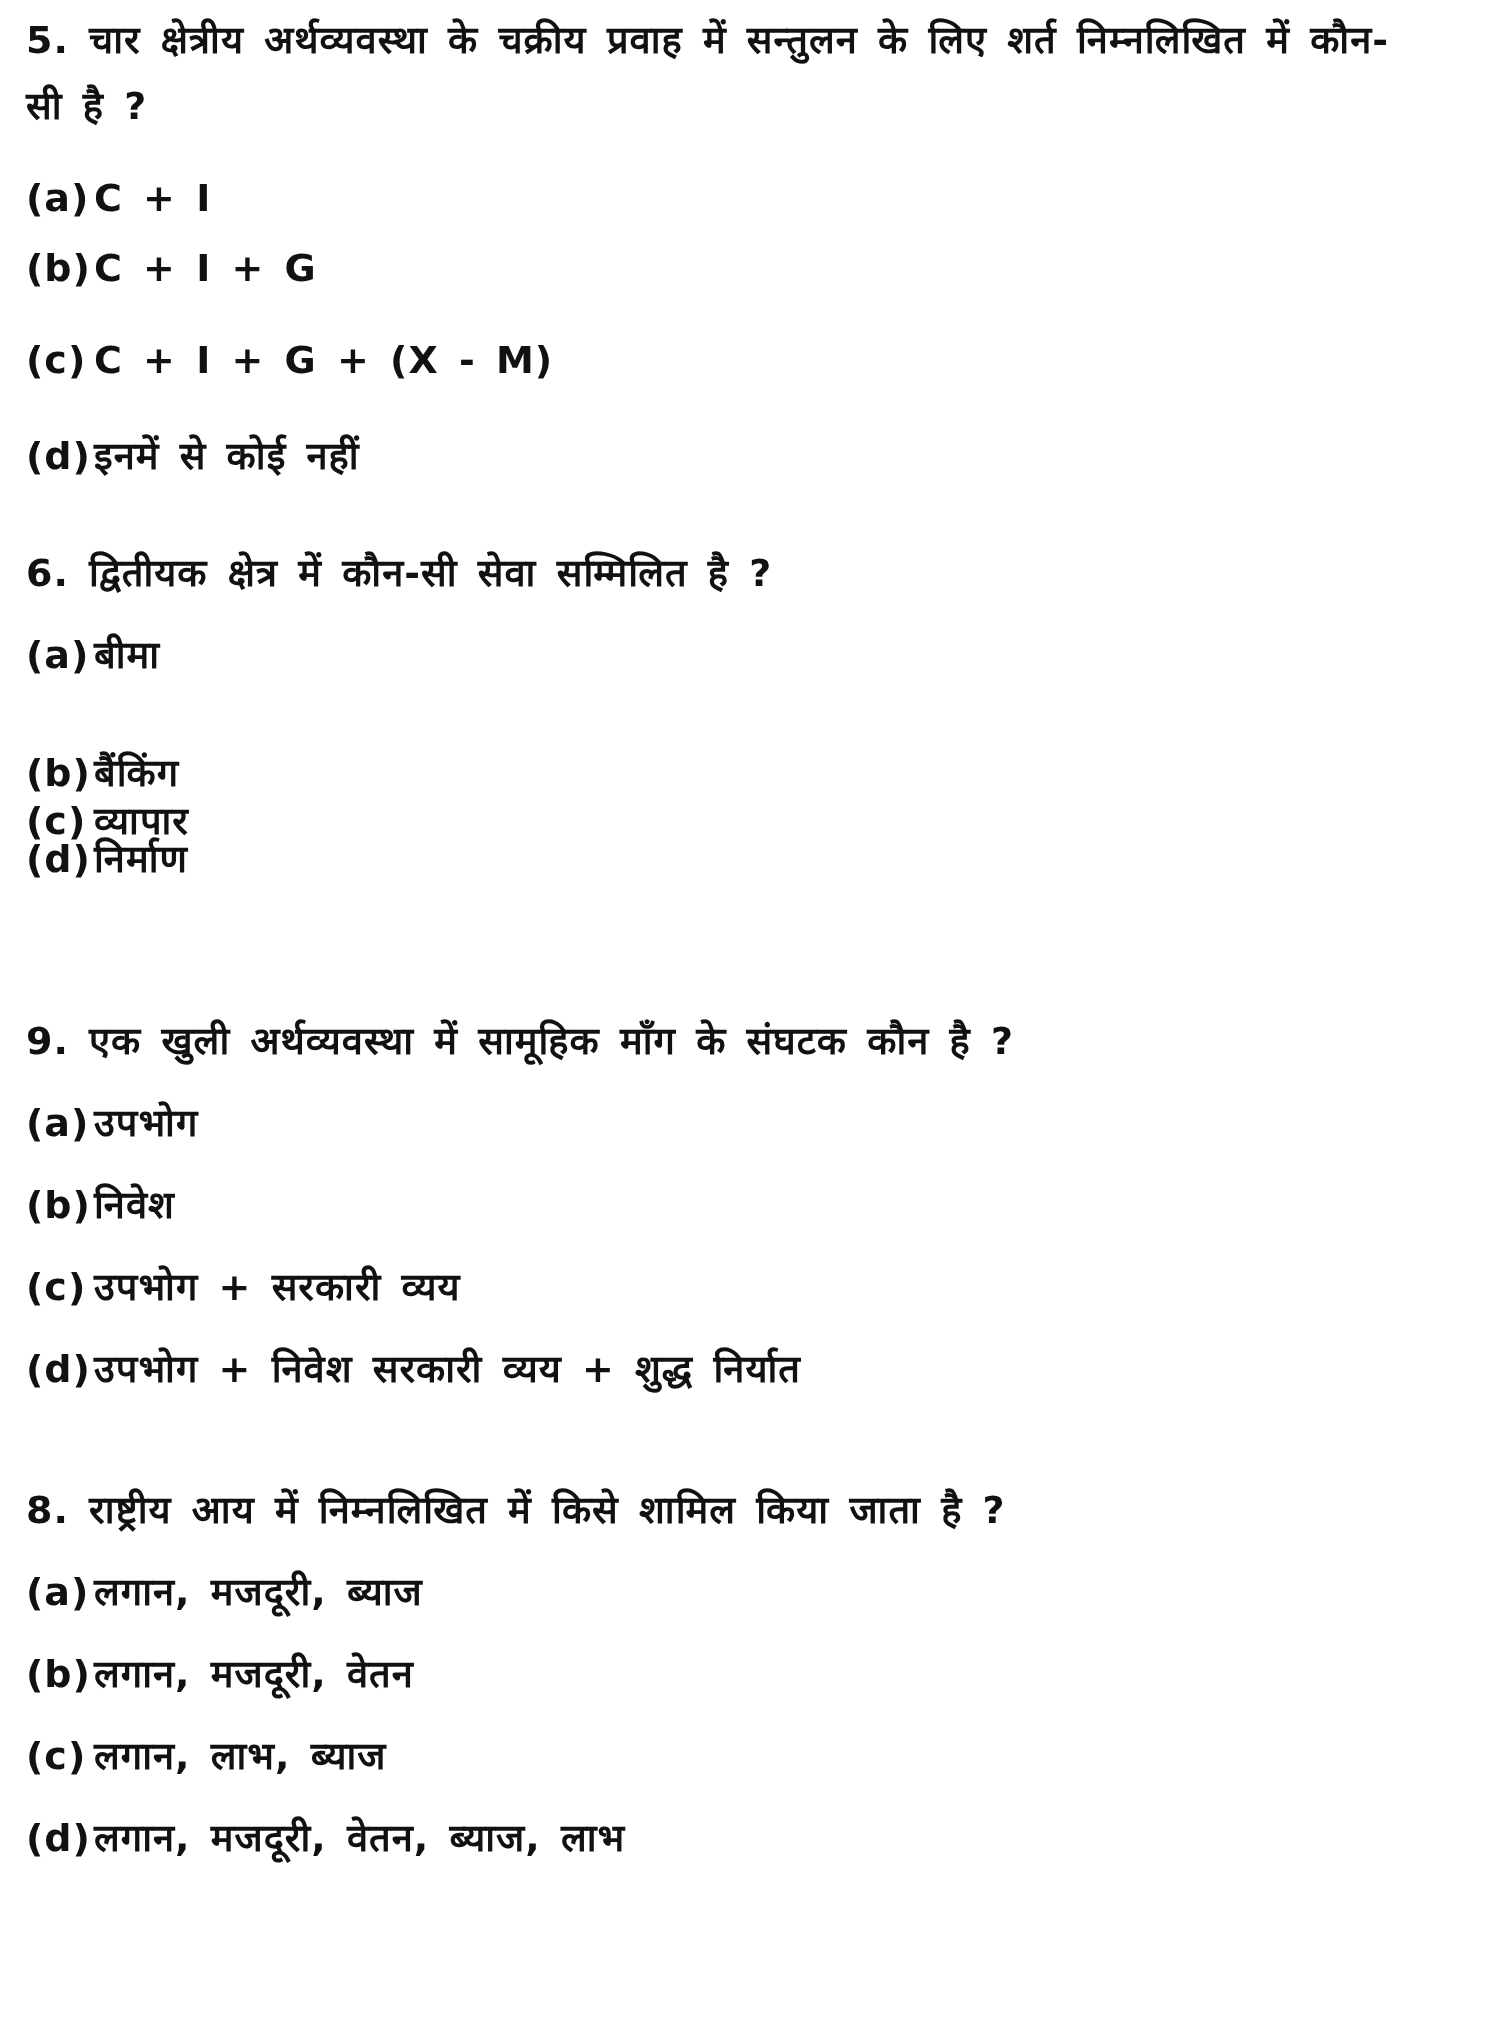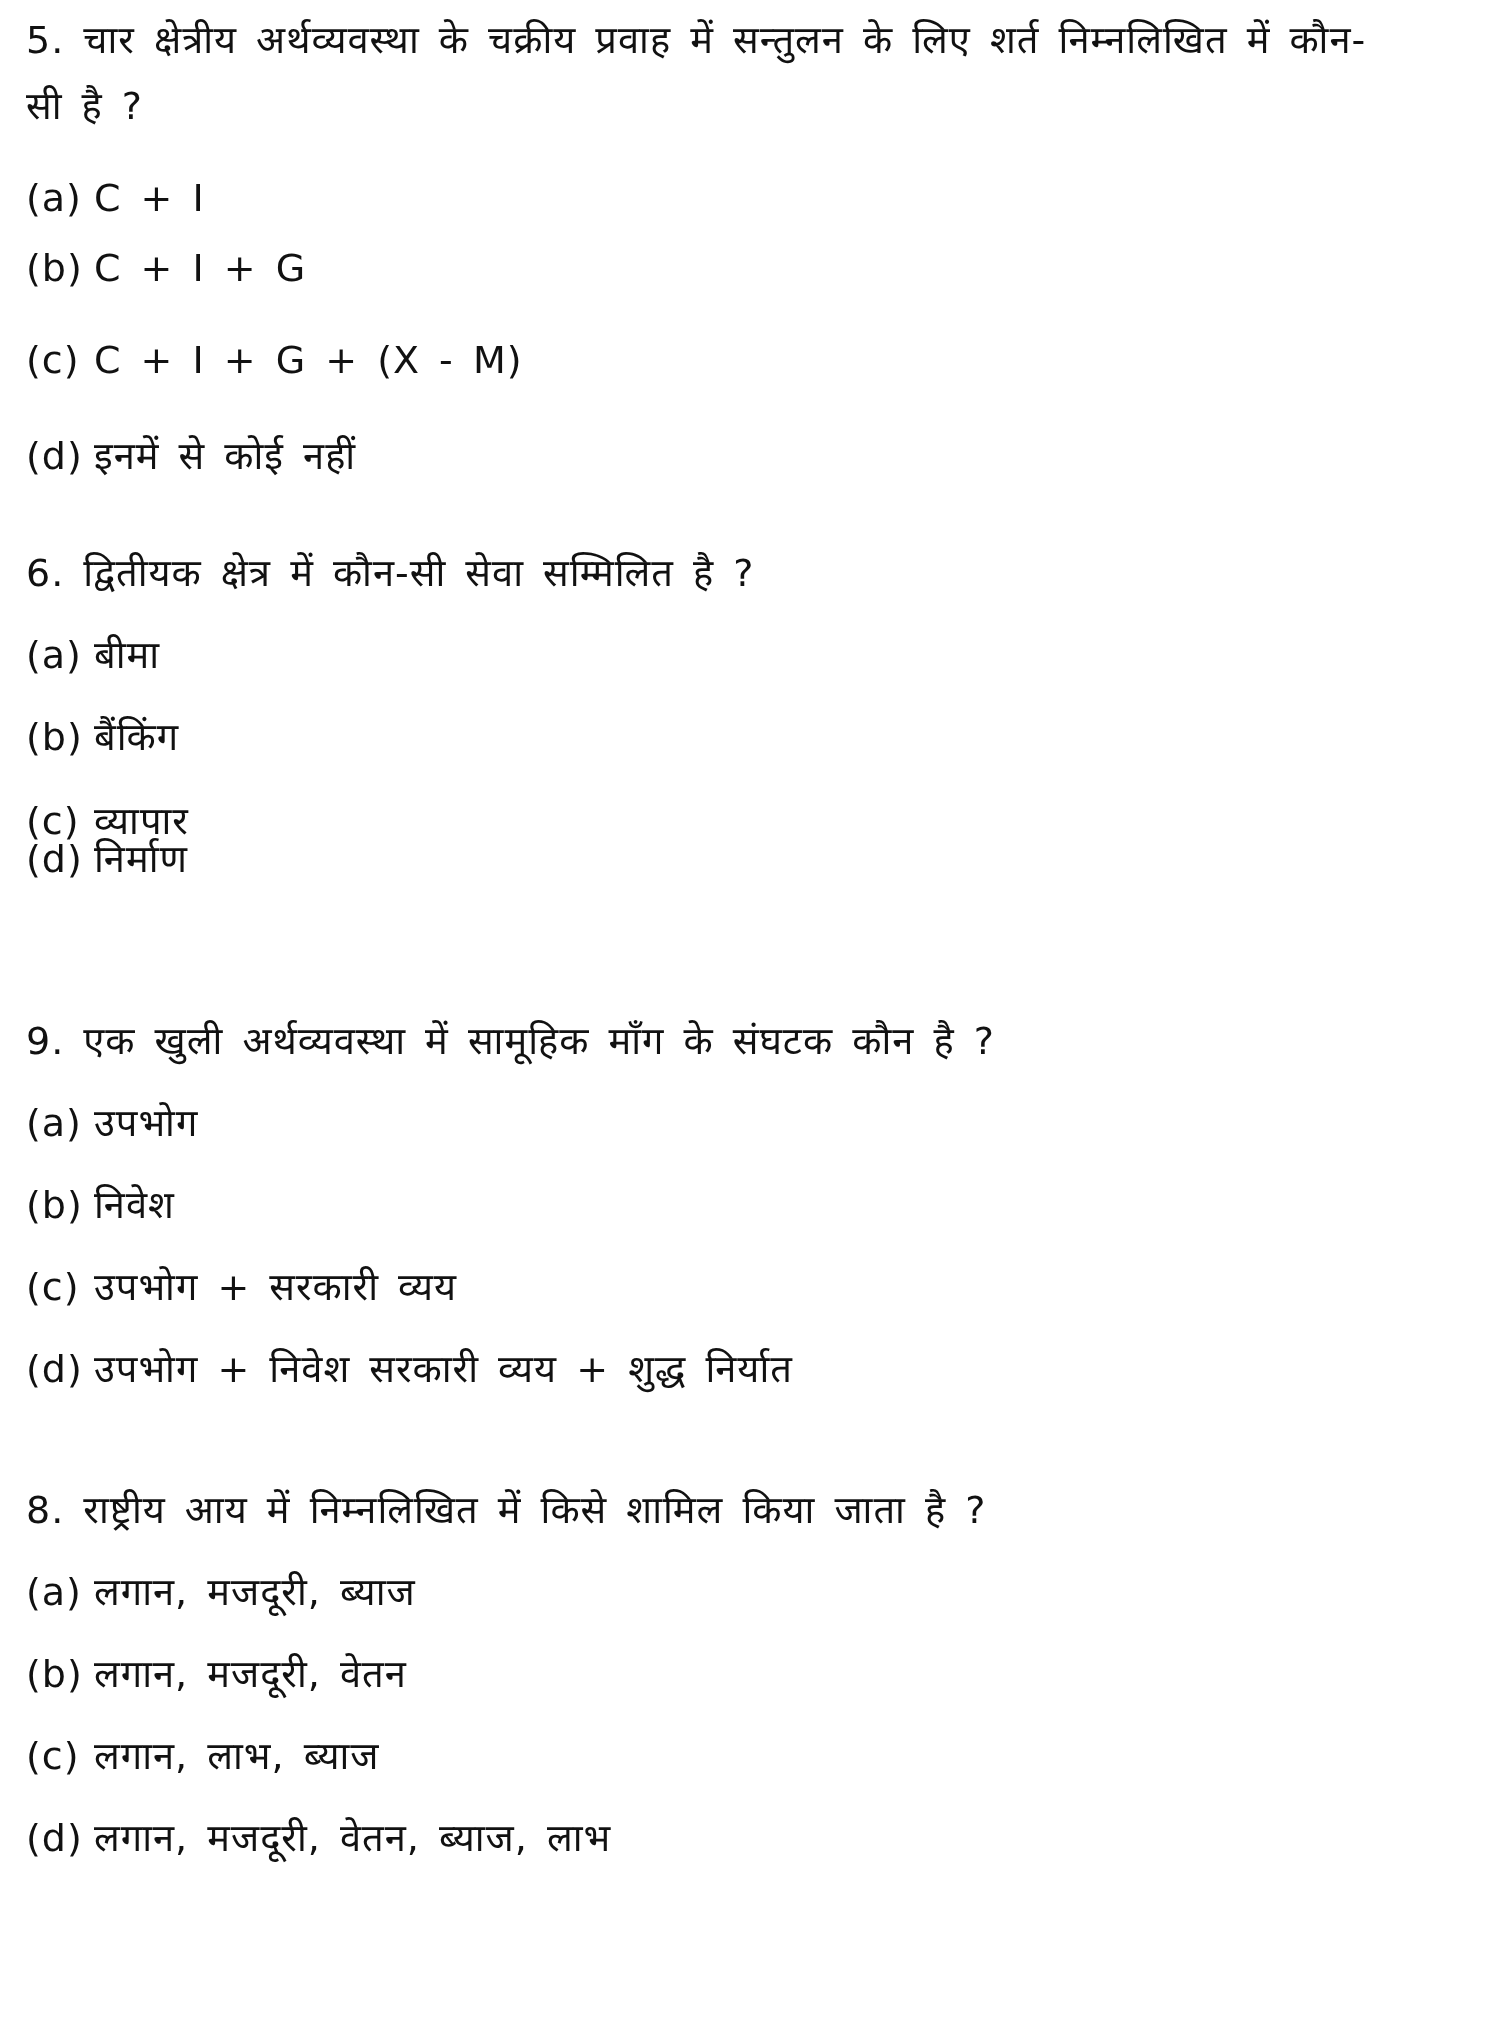--- a/index.html
+++ b/index.html
@@ -1,36 +1,36 @@
 <!DOCTYPE html>
 <html><head>
 <meta charset="utf-8">
 <style>
   html, body { margin:0; padding:0; background:#ffffff; }
   body { width:1505px; height:2034px; position:relative; overflow:hidden;
          font-family: "DejaVu Sans", "Liberation Sans", sans-serif; color:#111; }
-  .line { position:absolute; left:26px; font-size:38px; line-height:48px; white-space:nowrap; letter-spacing:1px; word-spacing:6px; }
+  .line { position:absolute; left:26px; font-size:38px; line-height:48px; white-space:nowrap; letter-spacing:1px; word-spacing:6px;font-weight:bold; }
   .opt-label { display:inline-block; width:68px; }
 </style>
 </head>
 <body>
 
 <div>
   <div class="line" style="top:16px">5. चार क्षेत्रीय अर्थव्यवस्था के चक्रीय प्रवाह में सन्तुलन के लिए शर्त निम्नलिखित में कौन-</div>
   <div class="line" style="top:82px">सी है ?</div>
   <div class="line" style="top:174px"><span class="opt-label">(a)</span><span>C + I</span></div>
   <div class="line" style="top:244px"><span class="opt-label">(b)</span><span>C + I + G</span></div>
   <div class="line" style="top:336px"><span class="opt-label">(c)</span><span>C + I + G + (X - M)</span></div>
   <div class="line" style="top:432px"><span class="opt-label">(d)</span><span>इनमें से कोई नहीं</span></div>
 </div>
 
 <div>
   <div class="line" style="top:549px">6. द्वितीयक क्षेत्र में कौन-सी सेवा सम्मिलित है ?</div>
   <div class="line" style="top:631px"><span class="opt-label">(a)</span><span>बीमा</span></div>
-  <div class="line" style="top:713px"><span class="opt-label">(b)</span><span>बैंकिंग</span></div>
+  <div class="line" style="top:749px"><span class="opt-label">(b)</span><span>बैंकिंग</span></div>
   <div class="line" style="top:797px"><span class="opt-label">(c)</span><span>व्यापार</span></div>
   <div class="line" style="top:835px"><span class="opt-label">(d)</span><span>निर्माण</span></div>
 </div>
 
 <div>
   <div class="line" style="top:1017px">9. एक खुली अर्थव्यवस्था में सामूहिक माँग के संघटक कौन है ?</div>
   <div class="line" style="top:1099px"><span class="opt-label">(a)</span><span>उपभोग</span></div>
   <div class="line" style="top:1181px"><span class="opt-label">(b)</span><span>निवेश</span></div>
   <div class="line" style="top:1263px"><span class="opt-label">(c)</span><span>उपभोग + सरकारी व्यय</span></div>
   <div class="line" style="top:1345px"><span class="opt-label">(d)</span><span>उपभोग + निवेश सरकारी व्यय + शुद्ध निर्यात</span></div>

